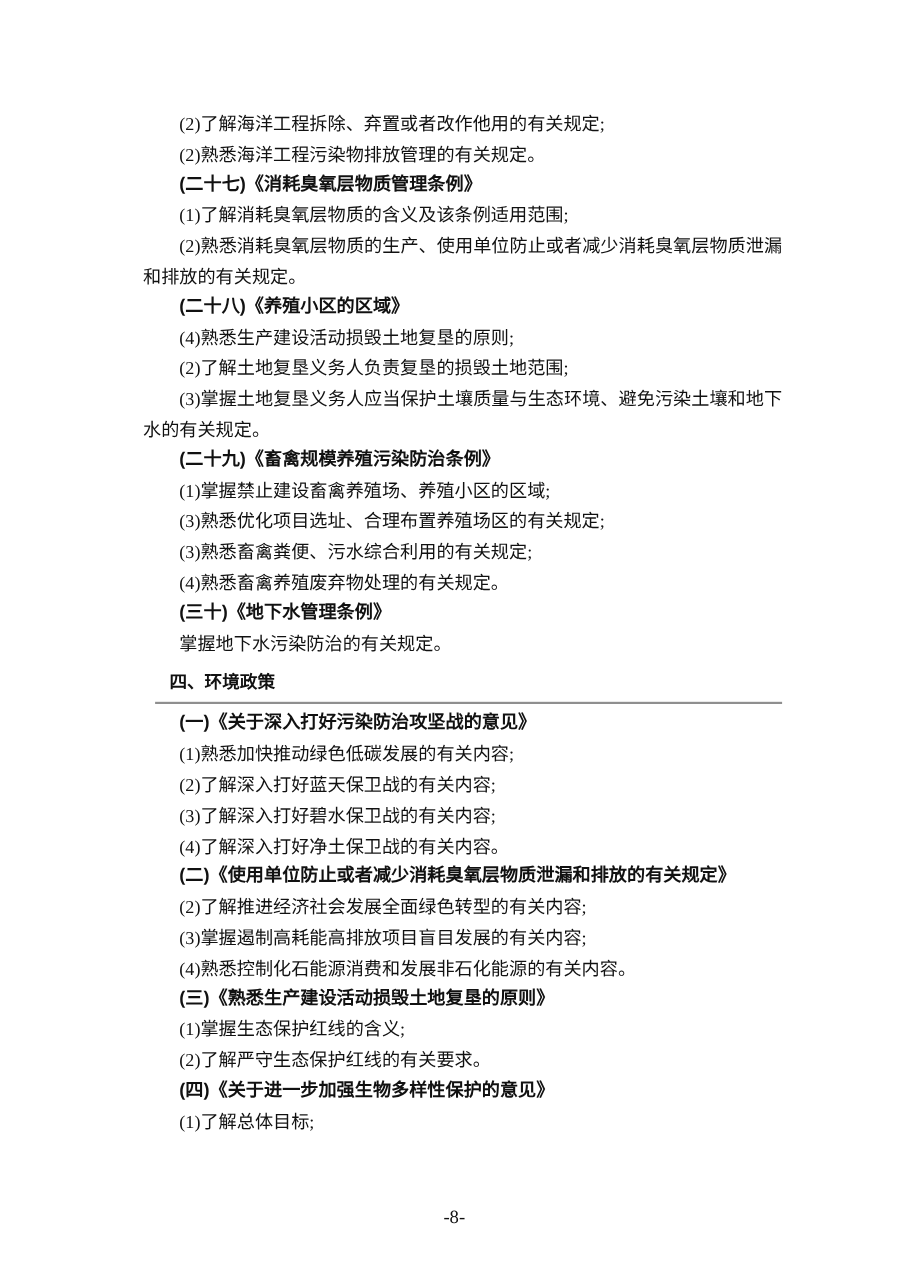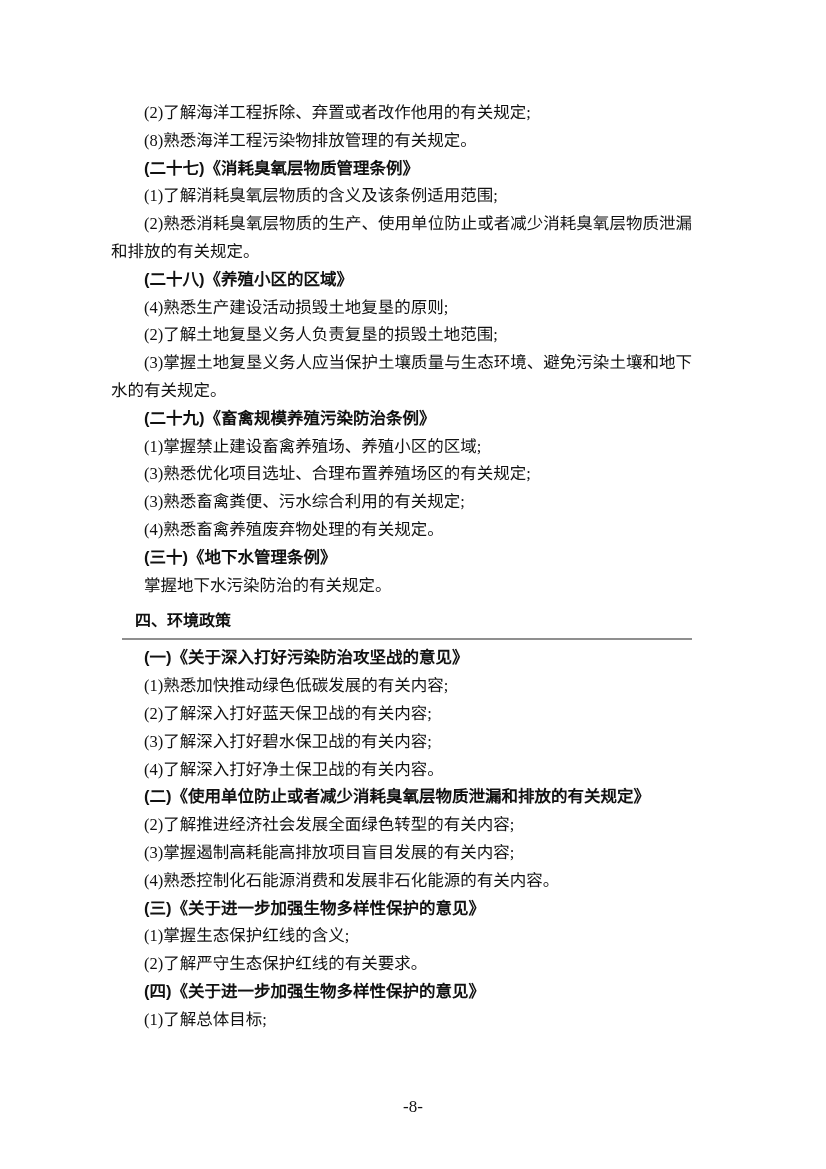--- a/index.html
+++ b/index.html
@@ -16,21 +16,21 @@
     color:var(--text-color);
   }
   .page{
     position:relative;
     width:826px;height:1169px;
     background:var(--page-bg);
     overflow:hidden;
   }
   .doc-body{
     position:absolute;
-    left:111px;top:99px;
+    left:130px;top:99px;
     width:581px;
   }
   .doc-body p{
     margin:0;
     font-size:16.5px;
     line-height:27.8px;
     text-indent:2em;
     text-align:justify;
     text-justify:inter-ideograph;
   }
@@ -61,21 +61,21 @@
     font-family:"Liberation Serif","DejaVu Serif",serif;
     color:var(--text-color);
   }
 </style>
 </head>
 <body>
 
 <div class="page">
   <div class="doc-body">
       <p class="item">(2)了解海洋工程拆除、弃置或者改作他用的有关规定;</p>
-      <p class="item">(8)熟悉海洋工程污染物排放管理的有关规定。</p>
+      <p class="item">(2)熟悉海洋工程污染物排放管理的有关规定。</p>
       <p class="heading">(二十七)《消耗臭氧层物质管理条例》</p>
       <p class="item">(1)了解消耗臭氧层物质的含义及该条例适用范围;</p>
       <p class="item">(2)熟悉消耗臭氧层物质的生产、使用单位防止或者减少消耗臭氧层物质泄漏和排放的有关规定。</p>
       <p class="heading">(二十八)《养殖小区的区域》</p>
       <p class="item">(4)熟悉生产建设活动损毁土地复垦的原则;</p>
       <p class="item">(2)了解土地复垦义务人负责复垦的损毁土地范围;</p>
       <p class="item">(3)掌握土地复垦义务人应当保护土壤质量与生态环境、避免污染土壤和地下水的有关规定。</p>
       <p class="heading">(二十九)《畜禽规模养殖污染防治条例》</p>
       <p class="item">(1)掌握禁止建设畜禽养殖场、养殖小区的区域;</p>
       <p class="item">(3)熟悉优化项目选址、合理布置养殖场区的有关规定;</p>
@@ -86,20 +86,20 @@
       <p class="section">四、环境政策</p>
       <p class="heading">(一)《关于深入打好污染防治攻坚战的意见》</p>
       <p class="item">(1)熟悉加快推动绿色低碳发展的有关内容;</p>
       <p class="item">(2)了解深入打好蓝天保卫战的有关内容;</p>
       <p class="item">(3)了解深入打好碧水保卫战的有关内容;</p>
       <p class="item">(4)了解深入打好净土保卫战的有关内容。</p>
       <p class="heading">(二)《使用单位防止或者减少消耗臭氧层物质泄漏和排放的有关规定》</p>
       <p class="item">(2)了解推进经济社会发展全面绿色转型的有关内容;</p>
       <p class="item">(3)掌握遏制高耗能高排放项目盲目发展的有关内容;</p>
       <p class="item">(4)熟悉控制化石能源消费和发展非石化能源的有关内容。</p>
-      <p class="heading">(三)《关于进一步加强生物多样性保护的意见》</p>
+      <p class="heading">(三)《熟悉生产建设活动损毁土地复垦的原则》</p>
       <p class="item">(1)掌握生态保护红线的含义;</p>
       <p class="item">(2)了解严守生态保护红线的有关要求。</p>
       <p class="heading">(四)《关于进一步加强生物多样性保护的意见》</p>
       <p class="item">(1)了解总体目标;</p>
     </div>
   <div class="page-footer">-8-</div>
 </div>
 
 </body></html>

